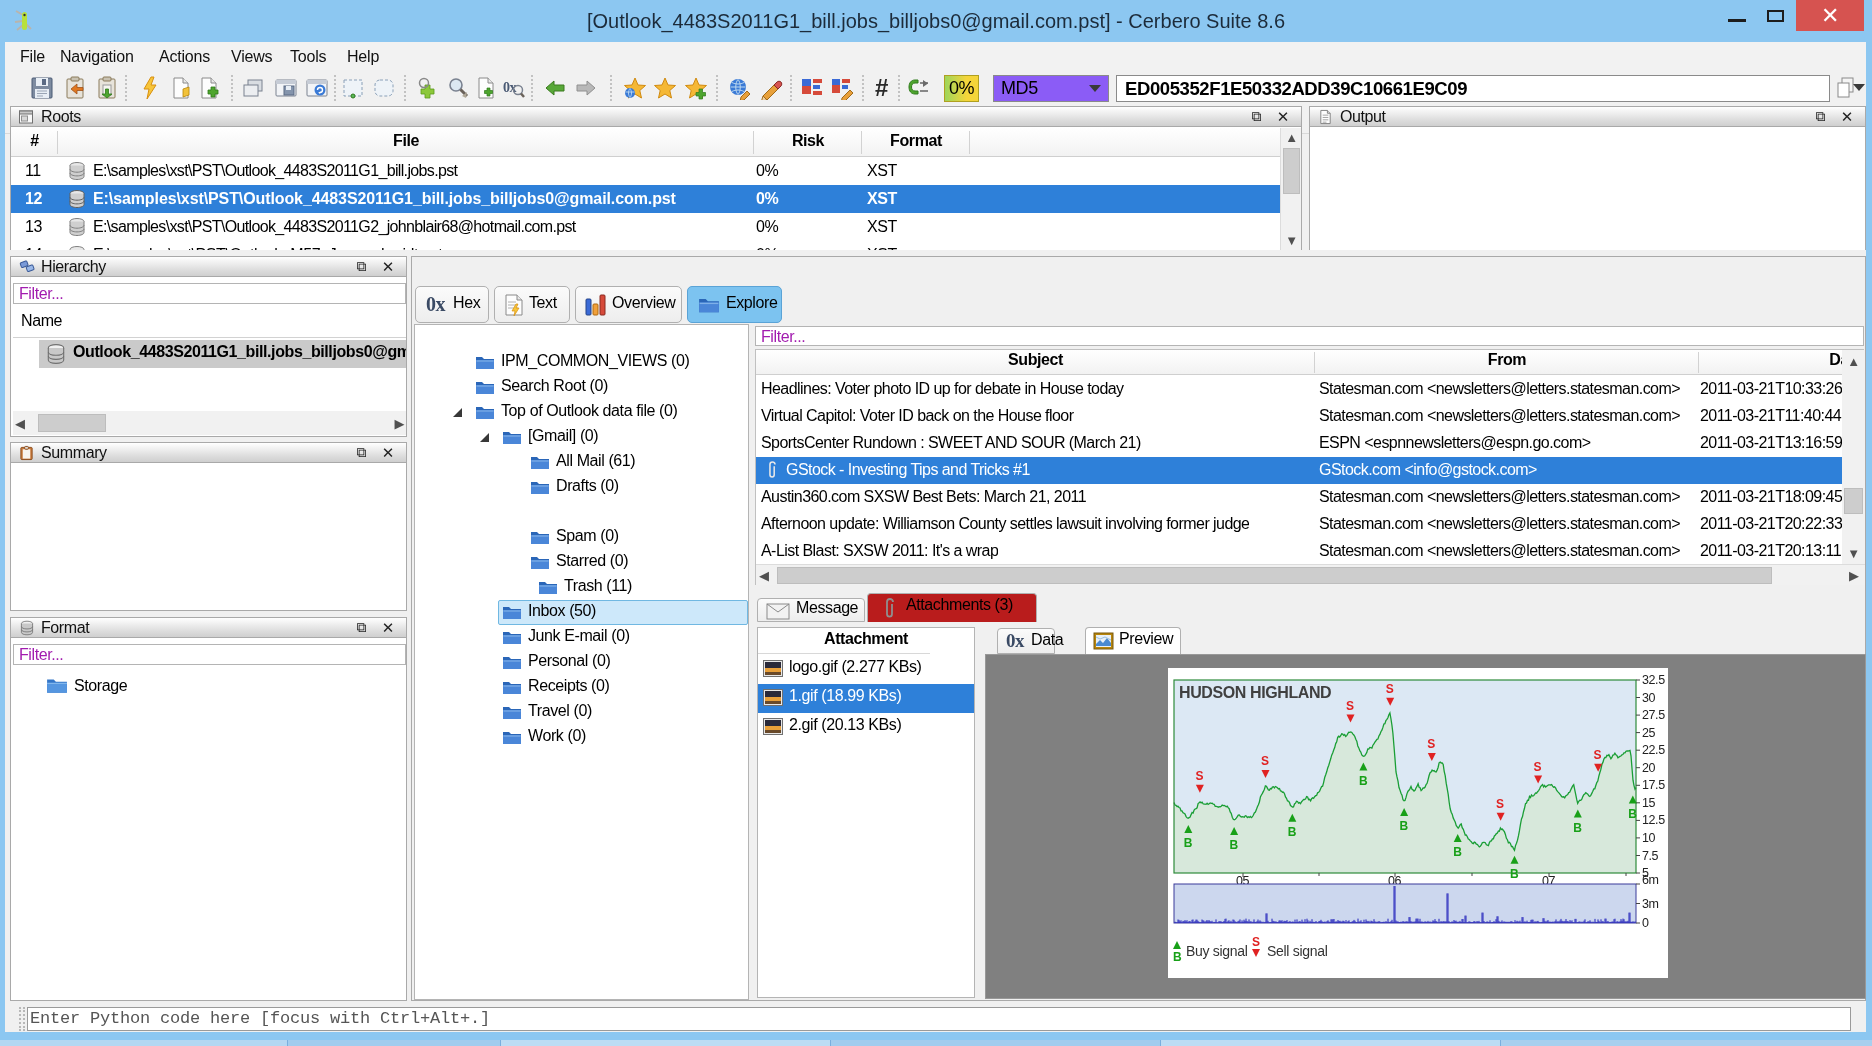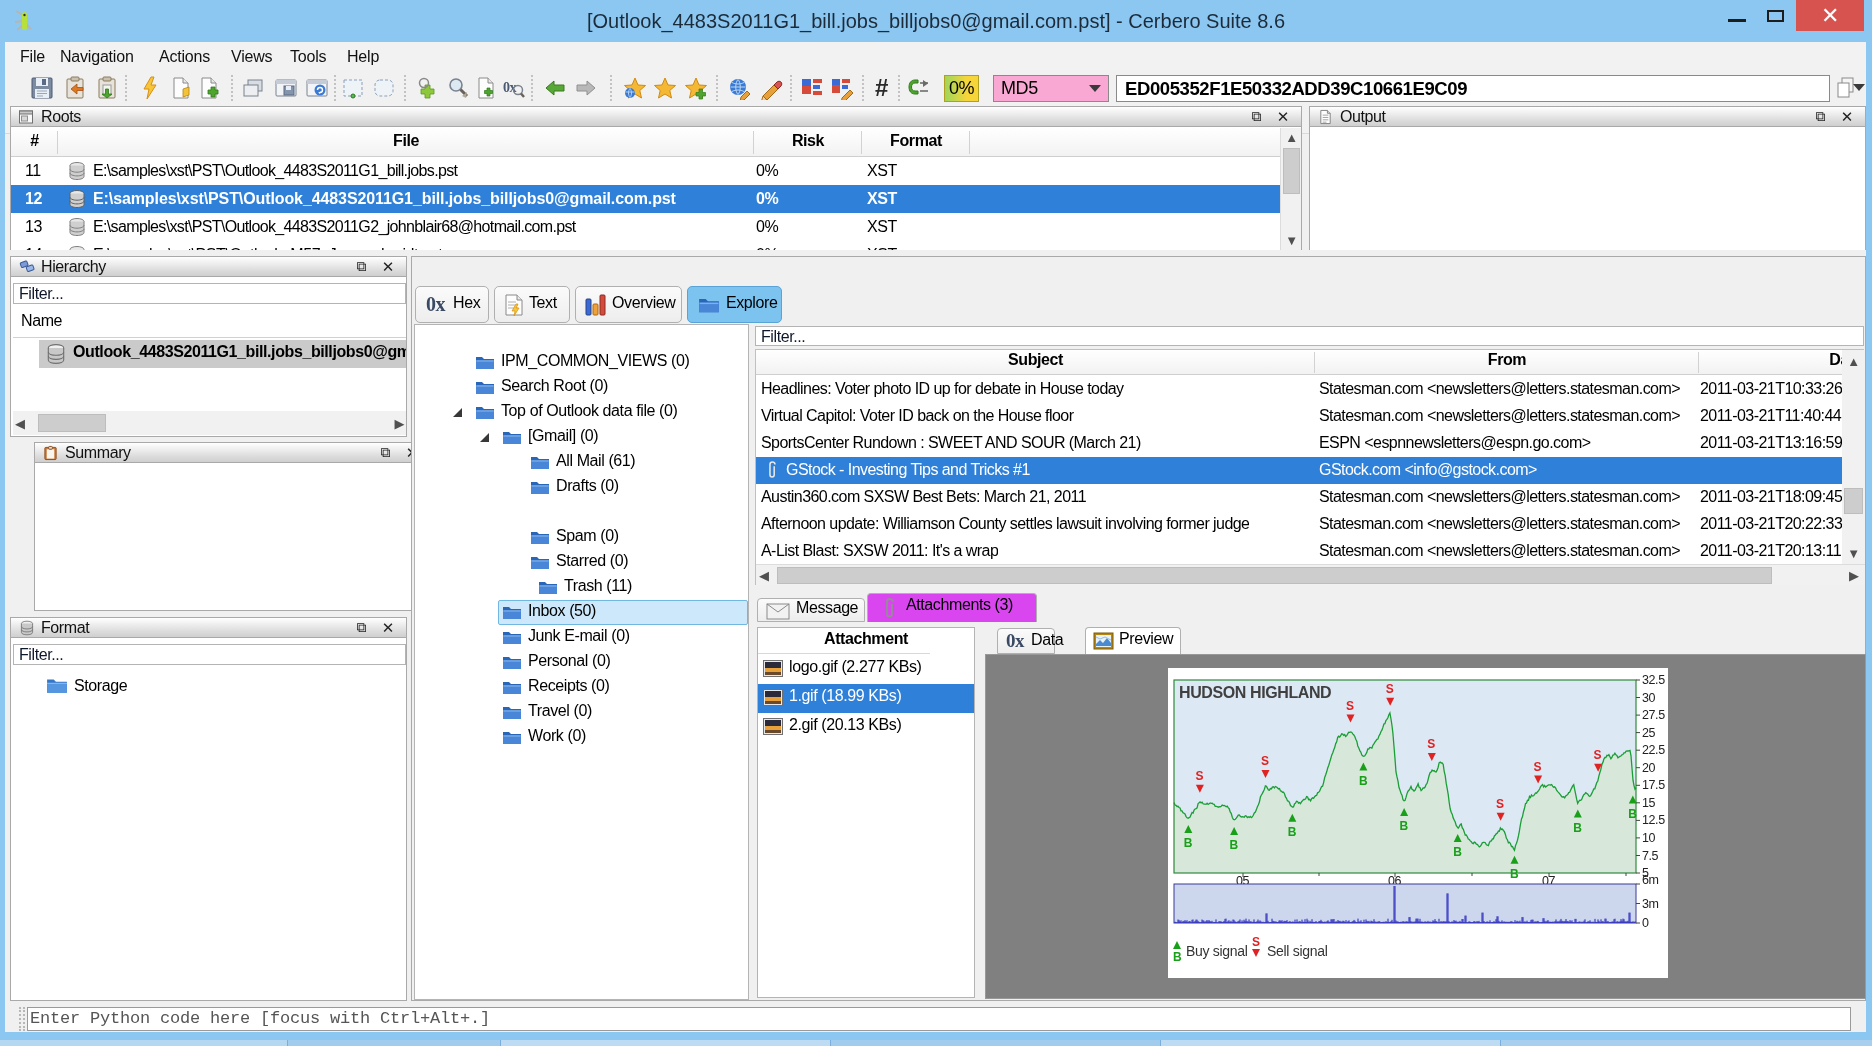--- a/index.html
+++ b/index.html
@@ -13,21 +13,21 @@
 #content{left:5px;top:42px;width:1861px;height:990px;background:#f0f0f0;}
 #menubar{left:0;top:0;width:1861px;height:28px;background:#f2f2f2;}
 .menu-item{position:absolute;top:6px;font-size:16px;letter-spacing:-0.2px;color:#111;}
 #toolbar{left:0;top:28px;width:1861px;height:64px;background:#f1f1f1;border-bottom:1px solid #d9d9d9;}
 .tbi{position:absolute;top:6px;width:24px;height:24px;}
 .tbsep{position:absolute;top:5px;width:1px;height:26px;background:transparent;border-left:2px dotted #c2c2c2;}
 
 .dock{position:absolute;background:#fff;border:1px solid #a9a9a9;}
 .dock-title{position:absolute;left:0;top:0;right:0;height:20px;background:linear-gradient(#ffffff,#dcdcdc 70%,#cfcfcf);border-bottom:1px solid #a9a9a9;font-size:16px;color:#111;}
 .dock-title .t{position:absolute;left:30px;top:1px;}
-.filter{position:absolute;background:#fff;border:1px solid #b4b4b4;color:#0f172a;font-size:16px;padding-left:5px;padding-top:1px;}
+.filter{position:absolute;background:#fff;border:1px solid #b4b4b4;color:#a21caf;font-size:16px;padding-left:5px;padding-top:1px;}
 .th{font-weight:bold;}
 .sel-blue{background:#2e80d9;color:#fff;font-weight:bold;}
 
 .sb{background:#f1f1f1;}
 .sb-thumb{background:#cdcdcd;border:1px solid #bdbdbd;}
 .sb-arrow{color:#505050;font-size:13px;text-align:center;}
 
 .atab{position:absolute;height:37px;border:1px solid #b0b0b0;border-radius:5px;background:linear-gradient(#fbfbfb,#ededed);font-size:16px;}
 .atab.sel{background:#7cc3f0;border-color:#5aa3d6;}
 
@@ -198,21 +198,21 @@
       </svg>
     <svg class="tbi" style="left:867px" width="24" height="24" viewBox="0 0 24 24">
         <text x="3" y="20" font-size="24" font-weight="bold" fill="#2a2a2a">#</text>
       </svg>
     <svg class="tbi" style="left:902px" width="24" height="24" viewBox="0 0 24 24">
         <path d="M8 4c-4 0-6 3-6 7s2 7 6 7h3v-3h-3c-2.5 0-3.5-2-3.5-4s1-4 3.5-4h3V4z" fill="#4ea52e" stroke="#2e7a1a"></path>
         <path d="M13 7h8M13 15h8" stroke="#888" stroke-width="2"></path>
         <path d="M16 4l5 3.5-5 3.5z" fill="#6a6a6a"></path>
       </svg>
     <div class="abs" style="left:939px;top:5px;width:35px;height:27px;background:linear-gradient(90deg,#9ed65a,#f5d53a 65%);border:1px solid #b0a020;text-align:center;font-size:18px;padding-top:2px;">0%</div>
-    <div class="abs" style="left:988px;top:5px;width:116px;height:27px;background:#f9a8d4;border:1px solid #8a8a8a;font-size:18px;padding:2px 0 0 7px;">MD5<span style="position:absolute;right:7px;top:9px;width:0;height:0;border-left:6px solid transparent;border-right:6px solid transparent;border-top:7px solid #3a3a3a;"></span></div>
+    <div class="abs" style="left:988px;top:5px;width:116px;height:27px;background:#8b5cf6;border:1px solid #8a8a8a;font-size:18px;padding:2px 0 0 7px;">MD5<span style="position:absolute;right:7px;top:9px;width:0;height:0;border-left:6px solid transparent;border-right:6px solid transparent;border-top:7px solid #3a3a3a;"></span></div>
     <div class="abs" style="left:1111px;top:5px;width:714px;height:27px;background:#fff;border:1px solid #8a8a8a;font-size:18.5px;font-weight:bold;padding:2px 0 0 8px;">ED005352F1E50332ADD39C10661E9C09</div>
     <svg class="tbi" style="left:1829px;top:6px" width="24" height="24" viewBox="0 0 24 24">
         <rect x="8" y="2" width="11" height="14" fill="#f5f5f5" stroke="#8a8a8a"></rect>
         <rect x="4" y="7" width="11" height="14" fill="#fff" stroke="#8a8a8a"></rect>
       </svg>
     <span class="abs" style="left:1848px;top:14px;width:0;height:0;border-left:6px solid transparent;border-right:6px solid transparent;border-top:7px solid #3a3a3a;"></span>
     </div>
 </div>
 
 <div class="dock" style="left:10px;top:106px;width:1292px;height:144px;">
@@ -328,21 +328,21 @@
     </div>
 
     <div class="abs sb" style="left:0;top:104px;width:393px;height:24px;">
       <div class="abs sb-arrow" style="left:2px;top:5px;">◀</div>
       <div class="abs sb-thumb" style="left:25px;top:3px;width:68px;height:18px;"></div>
       <div class="abs sb-arrow" style="right:2px;top:5px;">▶</div>
     </div>
   </div>
 </div>
 
-<div class="dock" style="left:10px;top:442px;width:397px;height:169px;margin-left:24px;">
+<div class="dock" style="left:10px;top:442px;width:397px;height:169px;">
   <div class="dock-title">
       <svg style="position:absolute;left:8px;top:2px" width="15" height="16" viewBox="0 0 16 16">
         <rect x="2" y="2" width="12" height="13" rx="1" fill="#c87a3a" stroke="#8a4a1a"></rect>
         <rect x="4" y="4" width="8" height="10" fill="#f8f4ee"></rect>
         <rect x="6" y="1" width="4" height="3" rx="1" fill="#e0dcd4" stroke="#8a4a1a"></rect>
       </svg>
       <span class="t">Summary</span>
     <span style="position:absolute;right:40px;top:1px;font-size:14px;color:#222;">⧉</span>
       <span style="position:absolute;right:12px;top:1px;font-size:15px;color:#222;">✕</span>
   </div>
@@ -624,21 +624,21 @@
   </div>
 
   <div class="abs" style="left:343px;top:336px;width:1110px;height:29px;">
     <div class="atab" style="left:2px;top:5px;width:108px;height:24px;border-radius:4px 4px 0 0;">
         <svg style="position:absolute;left:8px;top:4px" width="24" height="17" viewBox="0 0 24 17">
           <rect x="1" y="1" width="22" height="15" fill="#f2f2f2" stroke="#8a8a8a"></rect>
           <path d="M1 1l11 8 11-8" fill="none" stroke="#8a8a8a"></path>
         </svg>
         <span style="position:absolute;left:38px;top:0px;">Message</span>
       </div>
-    <div class="atab" style="left:112px;top:0px;width:170px;height:29px;background:#d946ef;border-bottom:none;border-radius:4px 4px 0 0;">
+    <div class="atab" style="left:112px;top:0px;width:170px;height:29px;background:#b91c1c;border-bottom:none;border-radius:4px 4px 0 0;">
         <svg style="position:absolute;left:12px;top:4px" width="20" height="22" viewBox="0 0 20 22">
           <path d="M13 4c0-2-1.5-3-3-3S7 2 7 4v12c0 3.5 5 3.5 5 0V6" fill="none" stroke="#909090" stroke-width="1.8"></path>
         </svg>
         <span style="position:absolute;left:38px;top:2px;">Attachments (3)</span>
       </div>
   </div>
 
   <div class="abs" style="left:345px;top:370px;width:218px;height:371px;background:#fff;border:1px solid #b4b4b4;">
     <div class="abs th" style="left:0;top:0;width:172px;height:26px;border-bottom:1px solid #d8d8d8;">
         <div class="abs" style="left:0;top:2px;width:216px;text-align:center;">Attachment</div>

